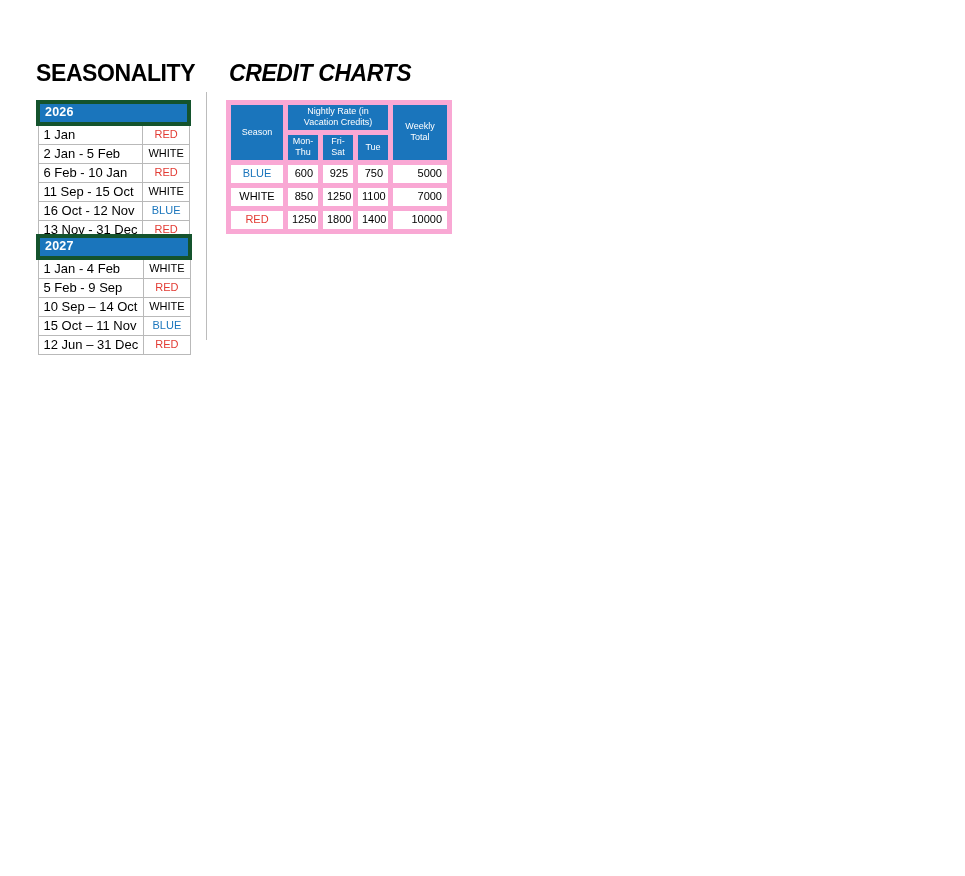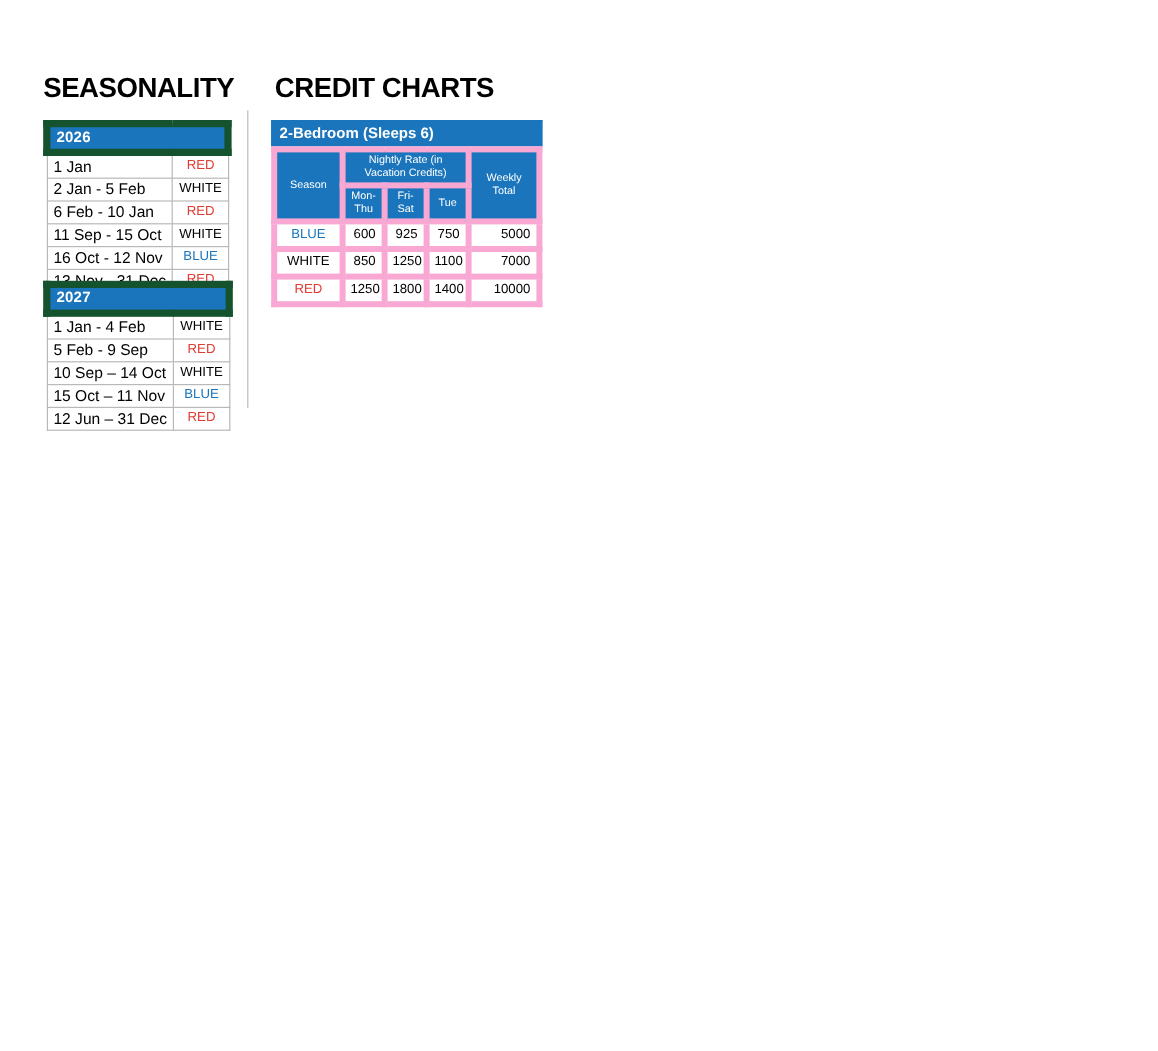--- a/index.html
+++ b/index.html
@@ -28,21 +28,21 @@
   .section-title {
     position: absolute;
     font-family: "Liberation Sans", sans-serif;
     font-weight: bold;
     font-size: 23px;
     letter-spacing: -0.4px;
     color: #000000;
     white-space: nowrap;
   }
   #seasonality-title { left: 36px; top: 60px; }
-  #credit-charts-title { left: 229px; top: 60px; }
+  #credit-charts-title { left: 229px; top: 60px; font-style: italic; }
 
   
   .divider {
     position: absolute;
     left: 206px;
     top: 92px;
     width: 1px;
     height: 248px;
     background: #bcbcbc;
   }
@@ -57,21 +57,21 @@
   #season-2026 { left: 36px; top: 100px; }
   #season-2027 { left: 36px; top: 234px; }
 
   .season-table .year-head td {
     background: #1a75bc;
     color: #ffffff;
     font-weight: bold;
     font-size: 12.5px;
     padding: 2px 5px 3px 5px;
     letter-spacing: 0.2px;
-    border: 6px solid #14532d;
+    border: 4px solid #14532d;
   }
   .season-table td {
     border: 1px solid #b9b9b9;
     padding: 2px 5px 3px 5px;
     height: 12px;
     line-height: 13px;
   }
   .season-table td.date-cell {
     width: 91px;
     font-size: 13px;
@@ -212,21 +212,20 @@
         <td class="season-cell s-blue">BLUE</td>
       </tr>
       <tr>
         <td class="date-cell">12 Jun – 31 Dec</td>
         <td class="season-cell s-red">RED</td>
       </tr>
     </tbody>
   </table>
 
   <div id="credit-chart">
-    <div class="cc-title">2-Bedroom (Sleeps 6)</div>
     <table class="cc-table">
       <thead>
         <tr class="cc-head">
           <th class="col-season" rowspan="2">Season</th>
           <th colspan="3">Nightly Rate (in Vacation Credits)</th>
           <th class="col-total" rowspan="2">Weekly Total</th>
         </tr>
         <tr class="cc-head">
           <th class="sub col-rate">Mon-Thu</th>
           <th class="sub col-rate">Fri-Sat</th>

